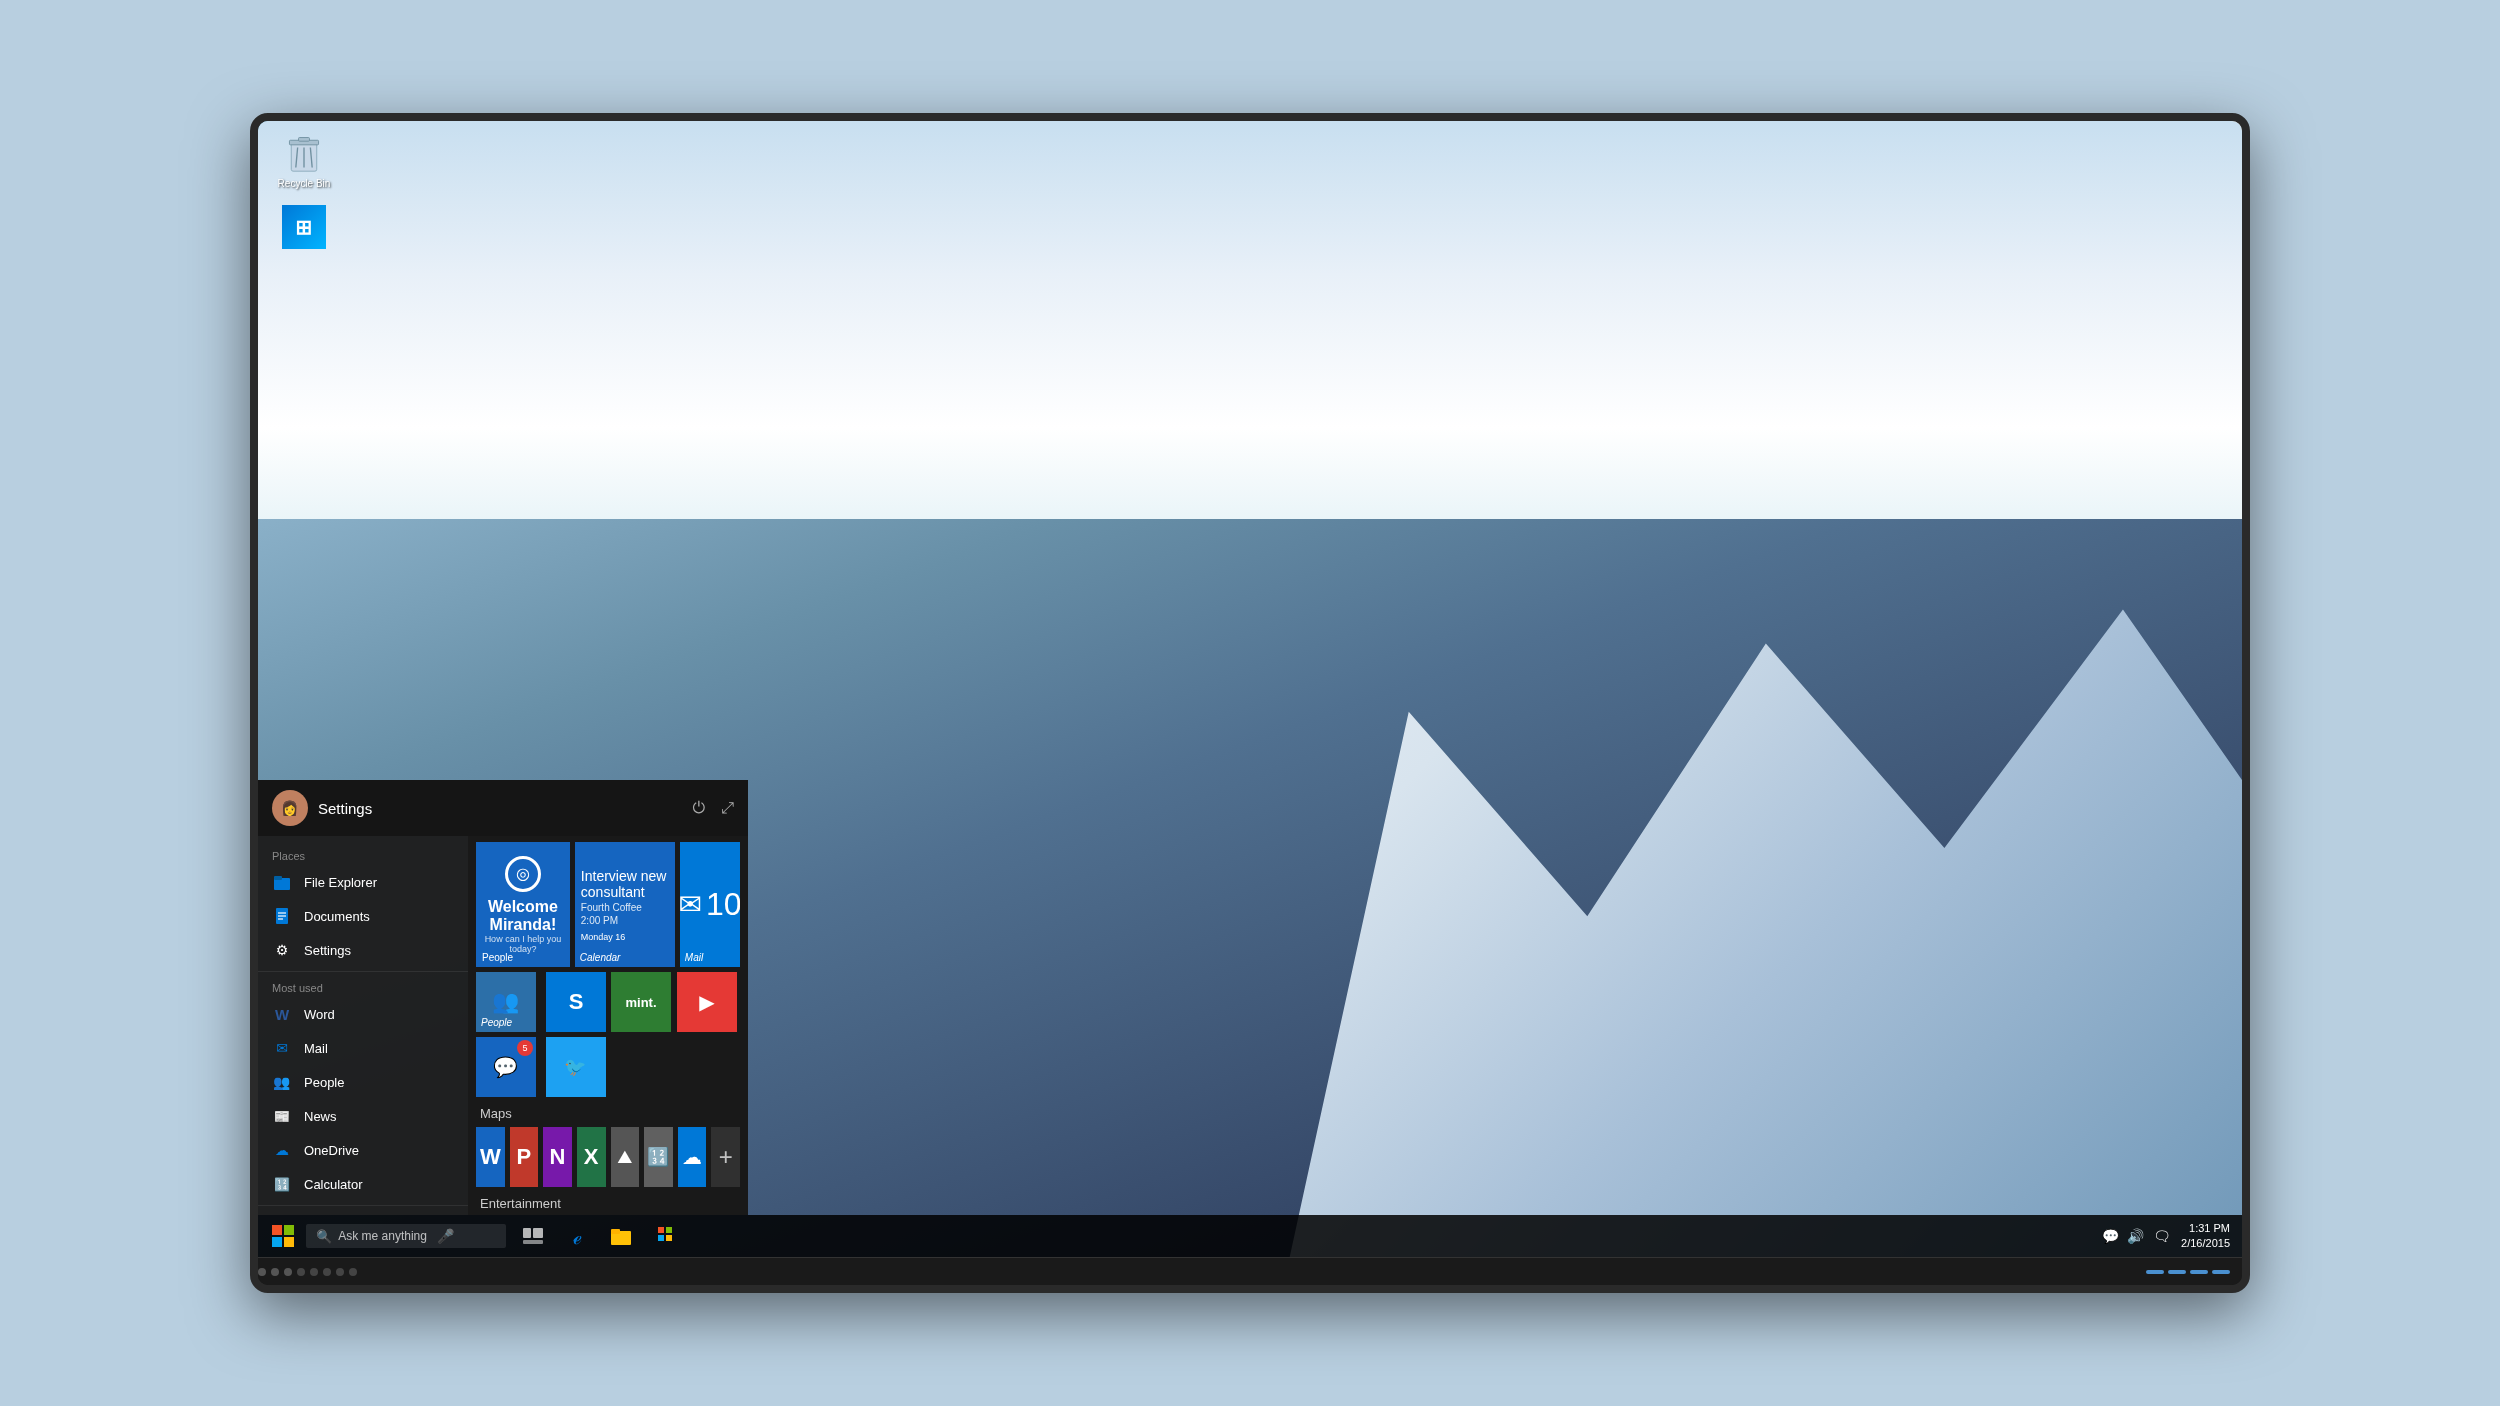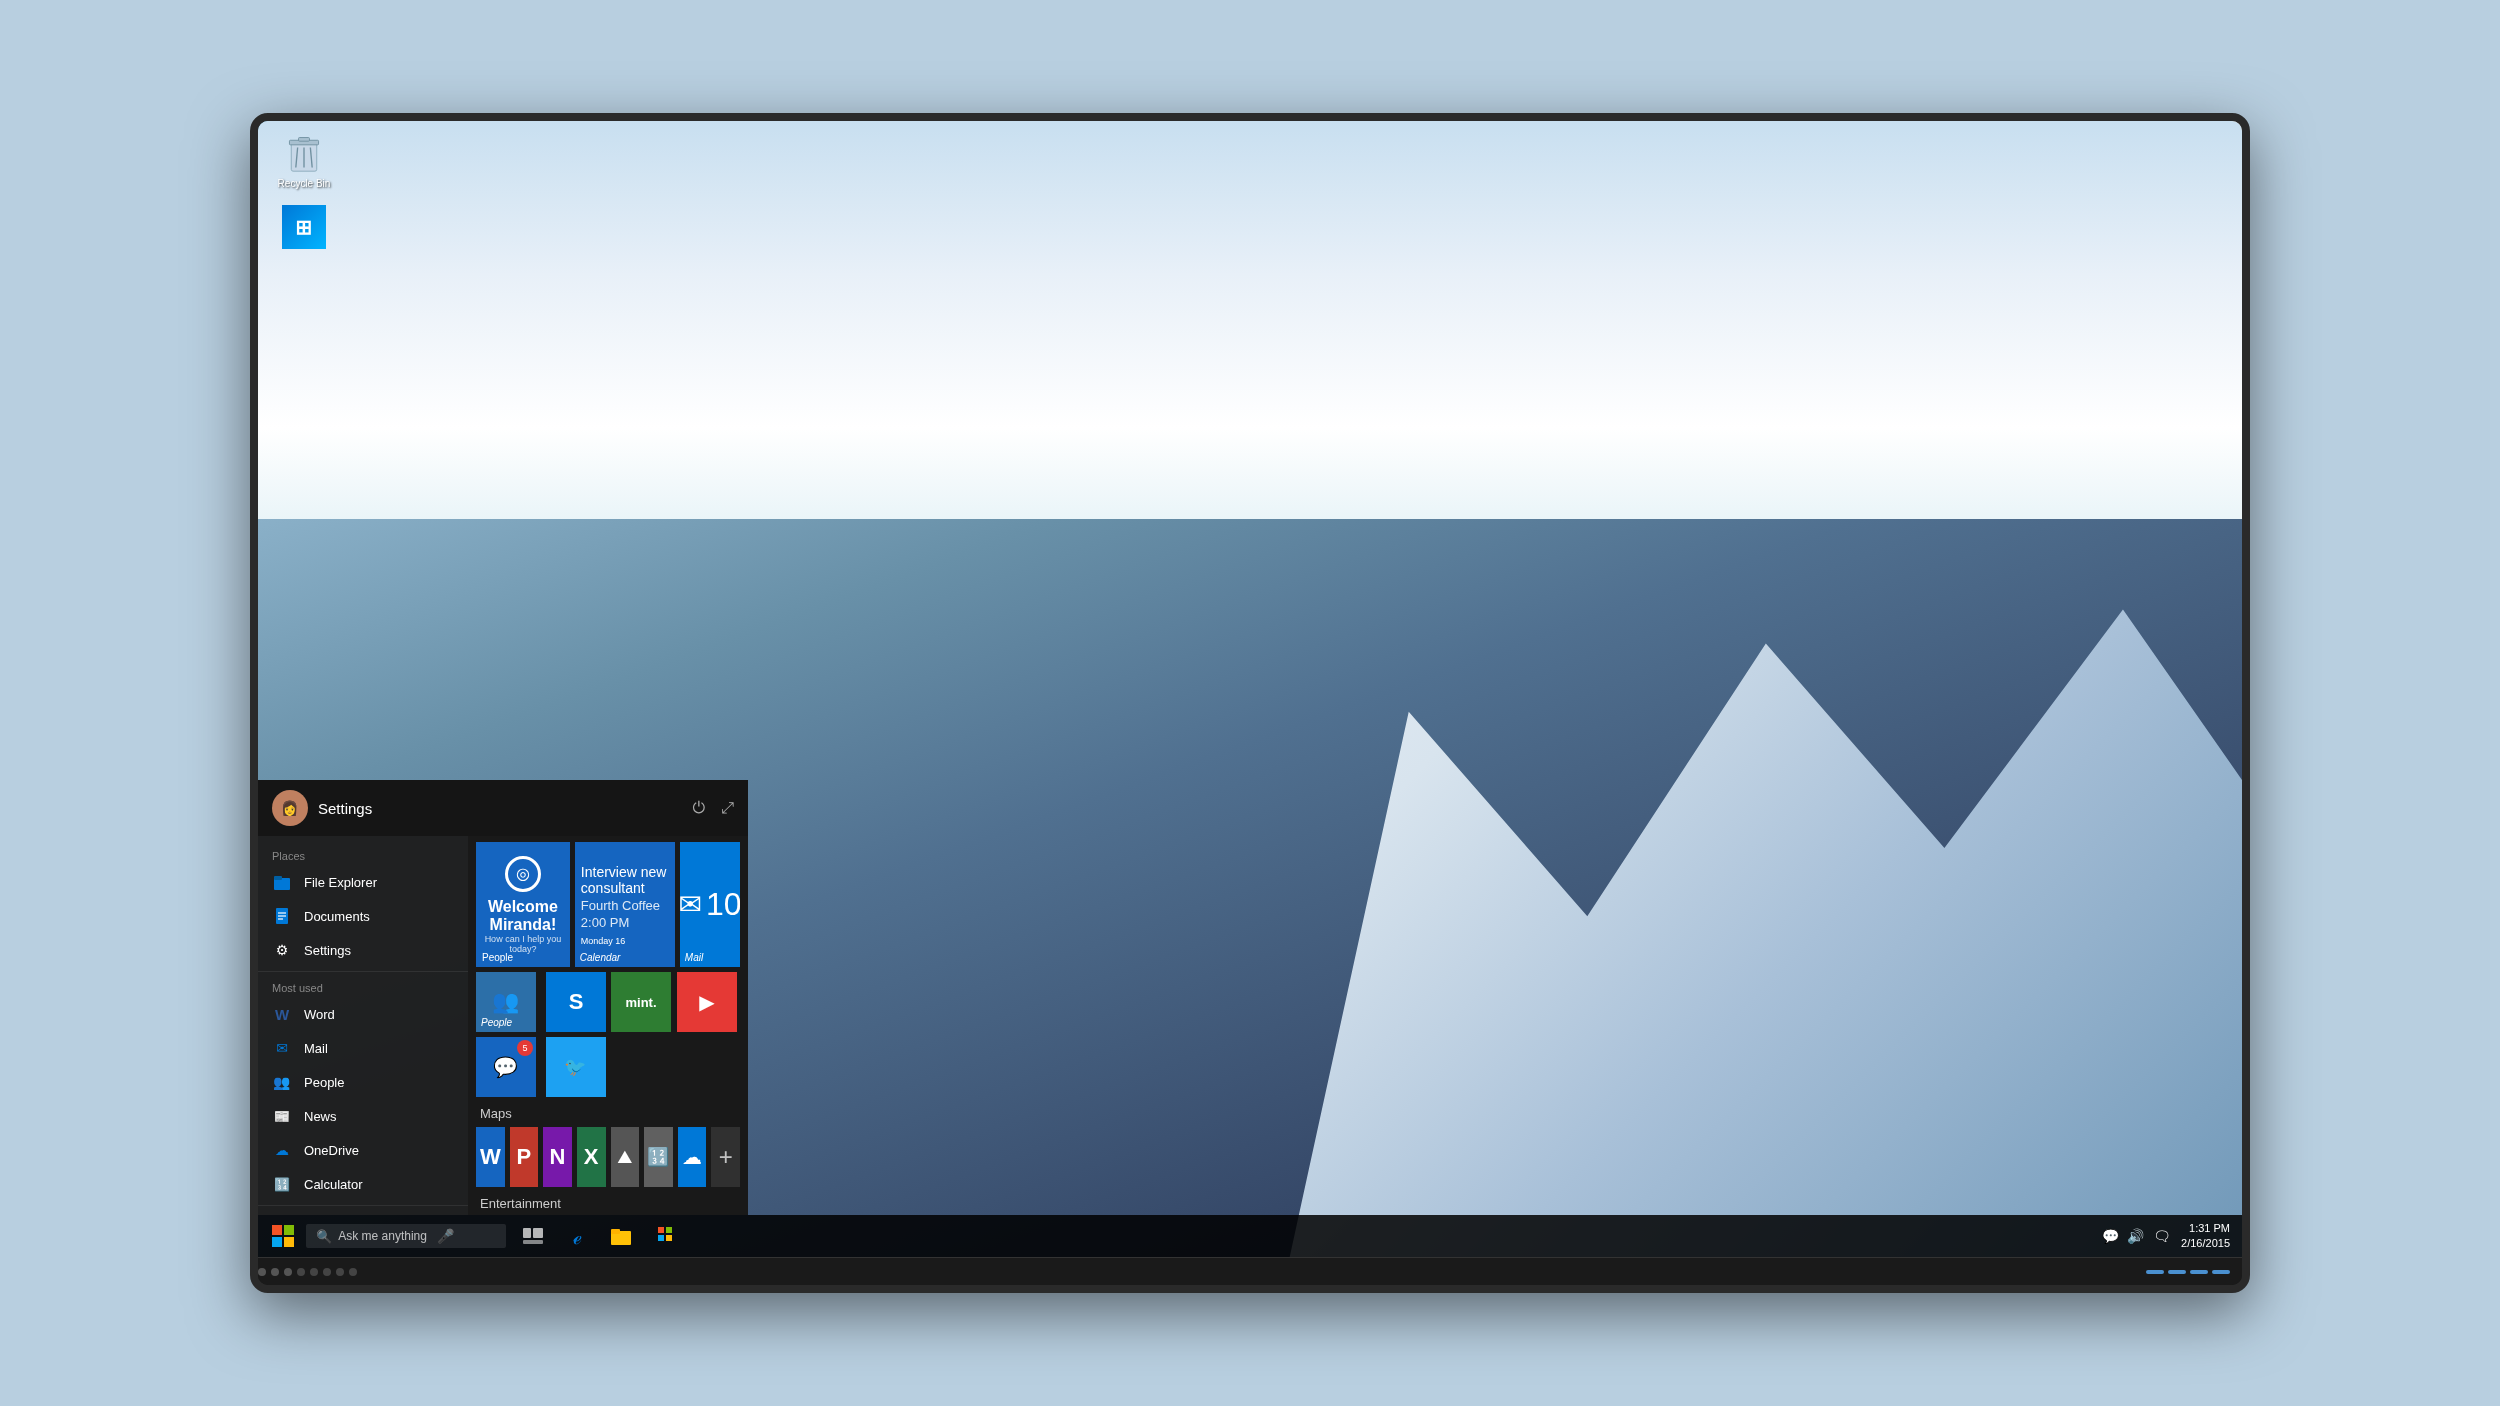--- a/index.html
+++ b/index.html
@@ -270,21 +270,21 @@
 
     
     .tile-calendar {
       background: #1565c0;
       width: 195px;
       height: 125px;
       padding: 6px;
       align-items: flex-start;
     }
     .cal-event-title { color: white; font-size: 14px; font-weight: 400; }
-    .cal-event-sub { color: rgba(255,255,255,0.85); font-size: 13px; margin-top: 2px; }
+    .cal-event-sub { color: rgba(255,255,255,0.85); font-size: 10px; margin-top: 2px; }
     .cal-date { color: white; font-size: 9px; margin-top: 6px; }
 
     
     .tile-mail {
       background: #0078d7;
       width: 125px;
       height: 125px;
     }
     .mail-count {
       color: white;

